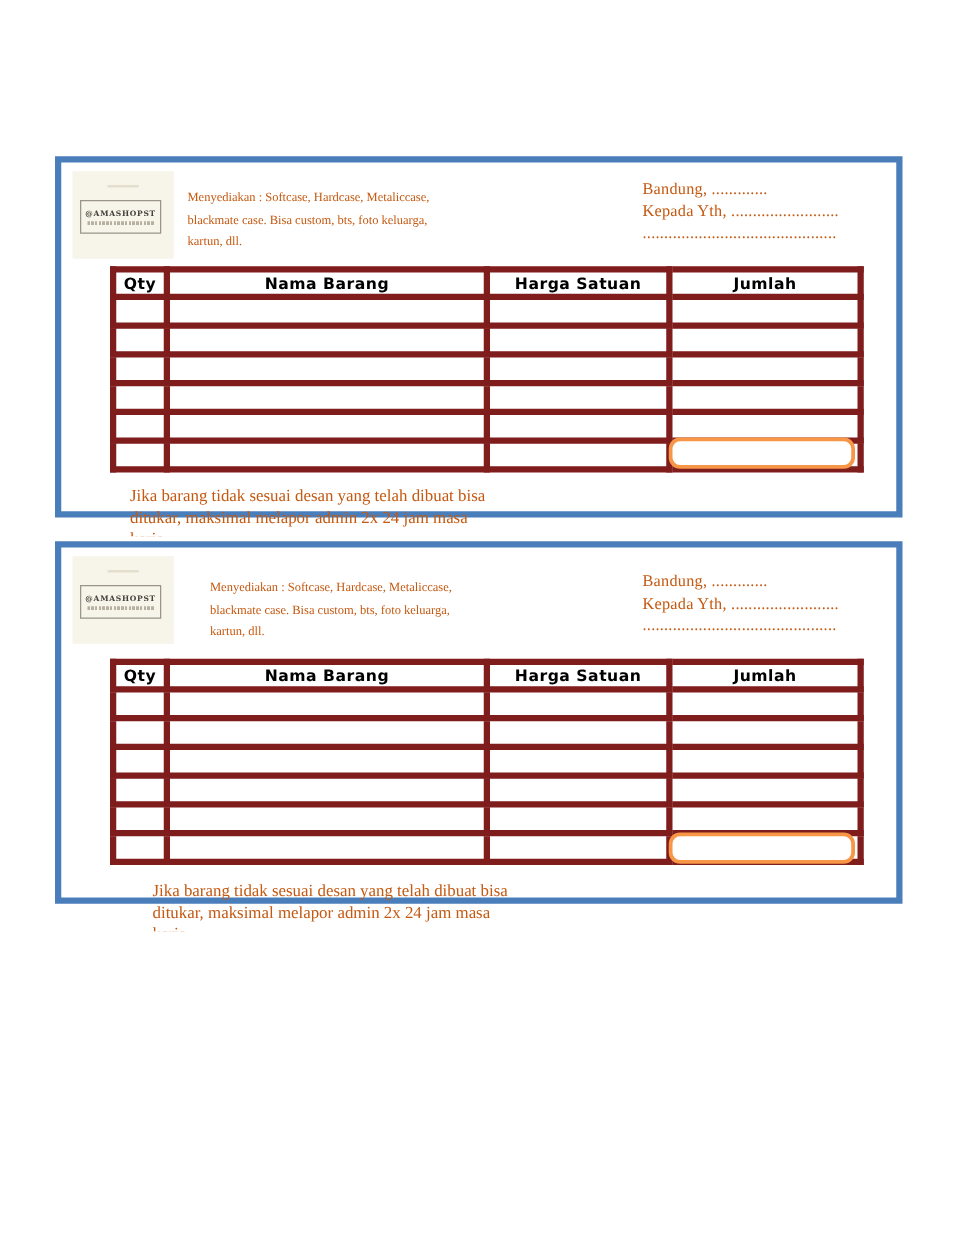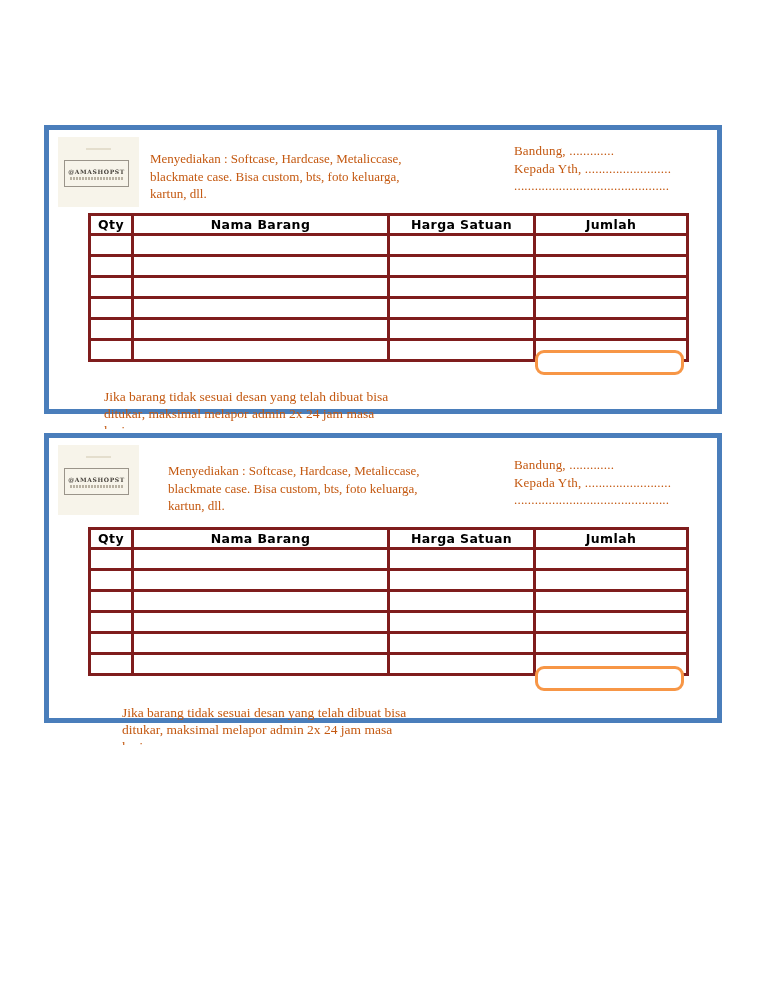--- a/index.html
+++ b/index.html
@@ -33,39 +33,39 @@
     letter-spacing:0.6px; color:#45403a; white-space:nowrap;
   }
   .logo-tagline {
     width:54px; height:3px;
     background:repeating-linear-gradient(90deg,#b8b1a2 0 2px, rgba(0,0,0,0) 2px 3px);
   }
 
   
   .desc {
     position:absolute; left:101px; top:20px; width:335px;
-    font-size:13px; line-height:17.5px; color:#c45911; white-space:pre-line;
+    font-size:10px; line-height:17.5px; color:#c45911; white-space:pre-line;
   }
   .c2 .desc { left:119px; top:24px; }
 
   
   .recipient {
     position:absolute; left:465px; top:12px; width:185px;
     font-size:13px; line-height:17.5px; color:#c45911; white-space:pre-line;
     letter-spacing:0.2px;
   }
   .c2 .recipient { top:18px; }
 
   
   .itable {
     position:absolute; left:39px; top:83px;
     border-collapse:collapse; table-layout:fixed; width:598px;
   }
   .c2 .itable { top:89px; }
-  .itable th, .itable td { border:3px solid #7f1d1d; padding:0; }
+  .itable th, .itable td { border:5px solid #7f1d1d; padding:0; }
   .itable th {
     height:17px;
     font-family:"DejaVu Sans", sans-serif; font-weight:bold; font-size:12.5px;
     letter-spacing:0.4px; color:#000000; text-align:center; vertical-align:middle;
   }
   .itable td { height:18px; }
   .col-qty { width:43px; }
   .col-nama { width:256px; }
   .col-harga { width:146px; }
   .col-jumlah { width:153px; }

